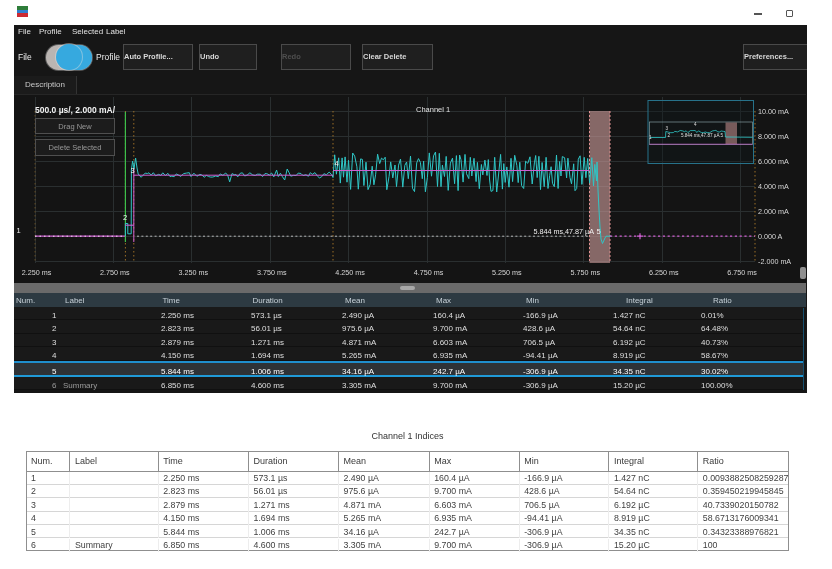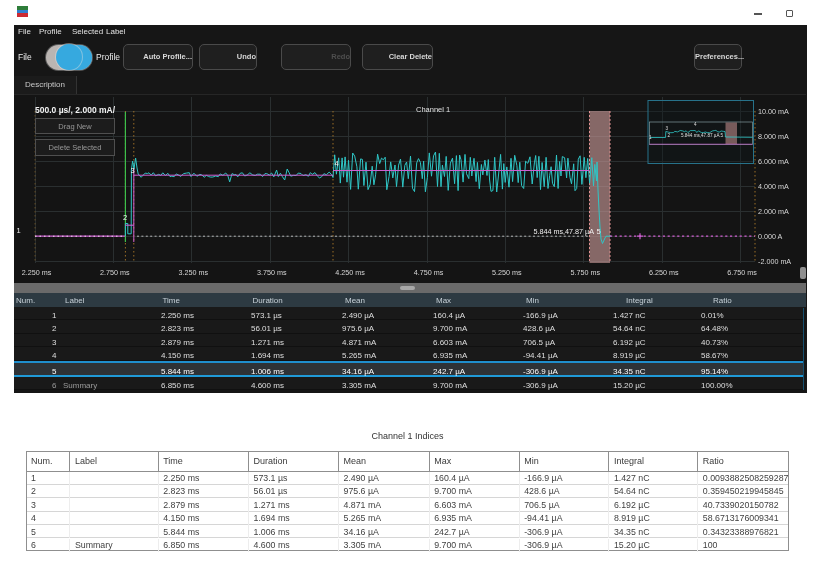--- a/index.html
+++ b/index.html
@@ -4,21 +4,21 @@
 *{margin:0;padding:0;box-sizing:border-box}
 html,body{width:832px;height:569px;background:#ffffff;font-family:"Liberation Sans",sans-serif;overflow:hidden}
 #icon{position:absolute;left:17px;top:6px;width:11px;height:11px}
 #icon div{height:3.67px}
 #title{position:absolute;left:33px;top:23px;font-size:14px;letter-spacing:-0.15px;color:#1c1c1c}
 #minb{position:absolute;left:754px;top:13px;width:8px;height:1.5px;background:#555}
 #maxb{position:absolute;left:786px;top:10px;width:7px;height:7px;border:1px solid #555;border-radius:1px}
 #app{position:absolute;left:14px;top:25px;width:793px;height:368px;background:#161616;overflow:hidden}
 .menu{position:absolute;top:2px;font-size:8px;color:#e2e2e2}
 .tlabel{position:absolute;font-size:8.5px;color:#ededed}
-.tbtn{position:absolute;top:19px;height:26px;background:#1f1f1f;border:1px solid #4a4a4a;color:#d8d8d8;font-size:7.5px;font-weight:bold;text-align:right;line-height:24px;border-radius:5px}
+.tbtn{position:absolute;top:19px;height:26px;background:#1f1f1f;border:1px solid #4a4a4a;color:#d8d8d8;font-size:7.5px;font-weight:bold;text-align:left;line-height:24px;border-radius:0}
 #toggle{position:absolute;left:31.5px;top:19.5px;width:46px;height:25px;background:#bab5b2;border-radius:13px;box-shadow:0 0 0 1px rgba(210,210,210,0.35)}
 #togblue{position:absolute;left:12px;top:0;width:34px;height:25px;background:#36a9df;border-radius:13px}
 #knob{position:absolute;left:10px;top:-0.5px;width:26px;height:26px;background:#36a9df;border-radius:50%;box-shadow:0 0 0 1px rgba(225,225,225,0.45)}
 #tab{position:absolute;left:0;top:51px;width:63px;height:18px;background:#1b1b1b;border-right:1px solid #333;color:#c9c9c9;font-size:8px;text-align:center;line-height:18px}
 #tabline{position:absolute;left:0;top:69px;width:792px;height:1px;background:#262626}
 #splitter{position:absolute;left:0;top:258px;width:792px;height:10px;background:#6a6a6a}
 #grip{position:absolute;left:386px;top:2.5px;width:15px;height:4px;background:#a8a8a8;border-radius:2px}
 #dhead{position:absolute;left:0;top:268px;width:792px;height:14px;background:#2d3a42}
 #dhead span{position:absolute;top:3px;font-size:8px;color:#c7d1d8}
 .drow{position:absolute;left:0;width:789.5px;height:13.4px;background:#191919;border-bottom:1px solid #101010}
@@ -54,21 +54,21 @@
   <span class="tlabel" style="left:4px;top:27px">File</span>
   <div id="toggle">
       <div id="togblue"></div>
       <div id="knob"></div>
     </div>
   <span class="tlabel" style="left:82px;top:27px">Profile</span>
   <div class="tbtn" style="left:109px;width:70px">Auto Profile...</div>
   <div class="tbtn" style="left:185px;width:58px">Undo</div>
   <div class="tbtn" style="left:267px;width:70px;color:#4f4f4f">Redo</div>
   <div class="tbtn" style="left:348px;width:71px">Clear Delete</div>
-  <div class="tbtn" style="left:680px;width:48px">Preferences...</div>
+  <div class="tbtn" style="left:729px;width:70px">Preferences...</div>
   <div id="tab">Description</div>
   <div id="tabline"></div>
   <svg width="792" height="188" viewBox="0 0 792 188" style="position:absolute;left:0;top:70px;font-family:'Liberation Sans',sans-serif">
       <rect x="0" y="0" width="792" height="188" fill="#141414"></rect>
       <g shape-rendering="crispEdges">
         <line x1="21.0" y1="2" x2="21.0" y2="168" stroke="#2a2f30" stroke-width="1"></line>
         <line x1="99.4" y1="2" x2="99.4" y2="168" stroke="#2a2f30" stroke-width="1"></line>
         <line x1="177.8" y1="2" x2="177.8" y2="168" stroke="#2a2f30" stroke-width="1"></line>
         <line x1="256.2" y1="2" x2="256.2" y2="168" stroke="#2a2f30" stroke-width="1"></line>
         <line x1="334.6" y1="2" x2="334.6" y2="168" stroke="#2a2f30" stroke-width="1"></line>
@@ -200,21 +200,21 @@
       <span style="left:687px">58.67%</span>
     </div>
     <div class="drow dsel" style="top:335.6px">
       <span class="dn" style="right:747px">5</span>
       <span style="left:147px">5.844 ms</span>
       <span style="left:237px">1.006 ms</span>
       <span style="left:328px">34.16 µA</span>
       <span style="left:419px">242.7 µA</span>
       <span style="left:509px">-306.9 µA</span>
       <span style="left:599px">34.35 nC</span>
-      <span style="left:687px">95.14%</span>
+      <span style="left:687px">30.02%</span>
     </div>
     <div class="drow" style="top:352.0px">
       <span class="dn dim" style="right:747px">6</span>
       <span class="dim" style="left:49px">Summary</span>
       <span style="left:147px">6.850 ms</span>
       <span style="left:237px">4.600 ms</span>
       <span style="left:328px">3.305 mA</span>
       <span style="left:419px">9.700 mA</span>
       <span style="left:509px">-306.9 µA</span>
       <span style="left:599px">15.20 µC</span>

